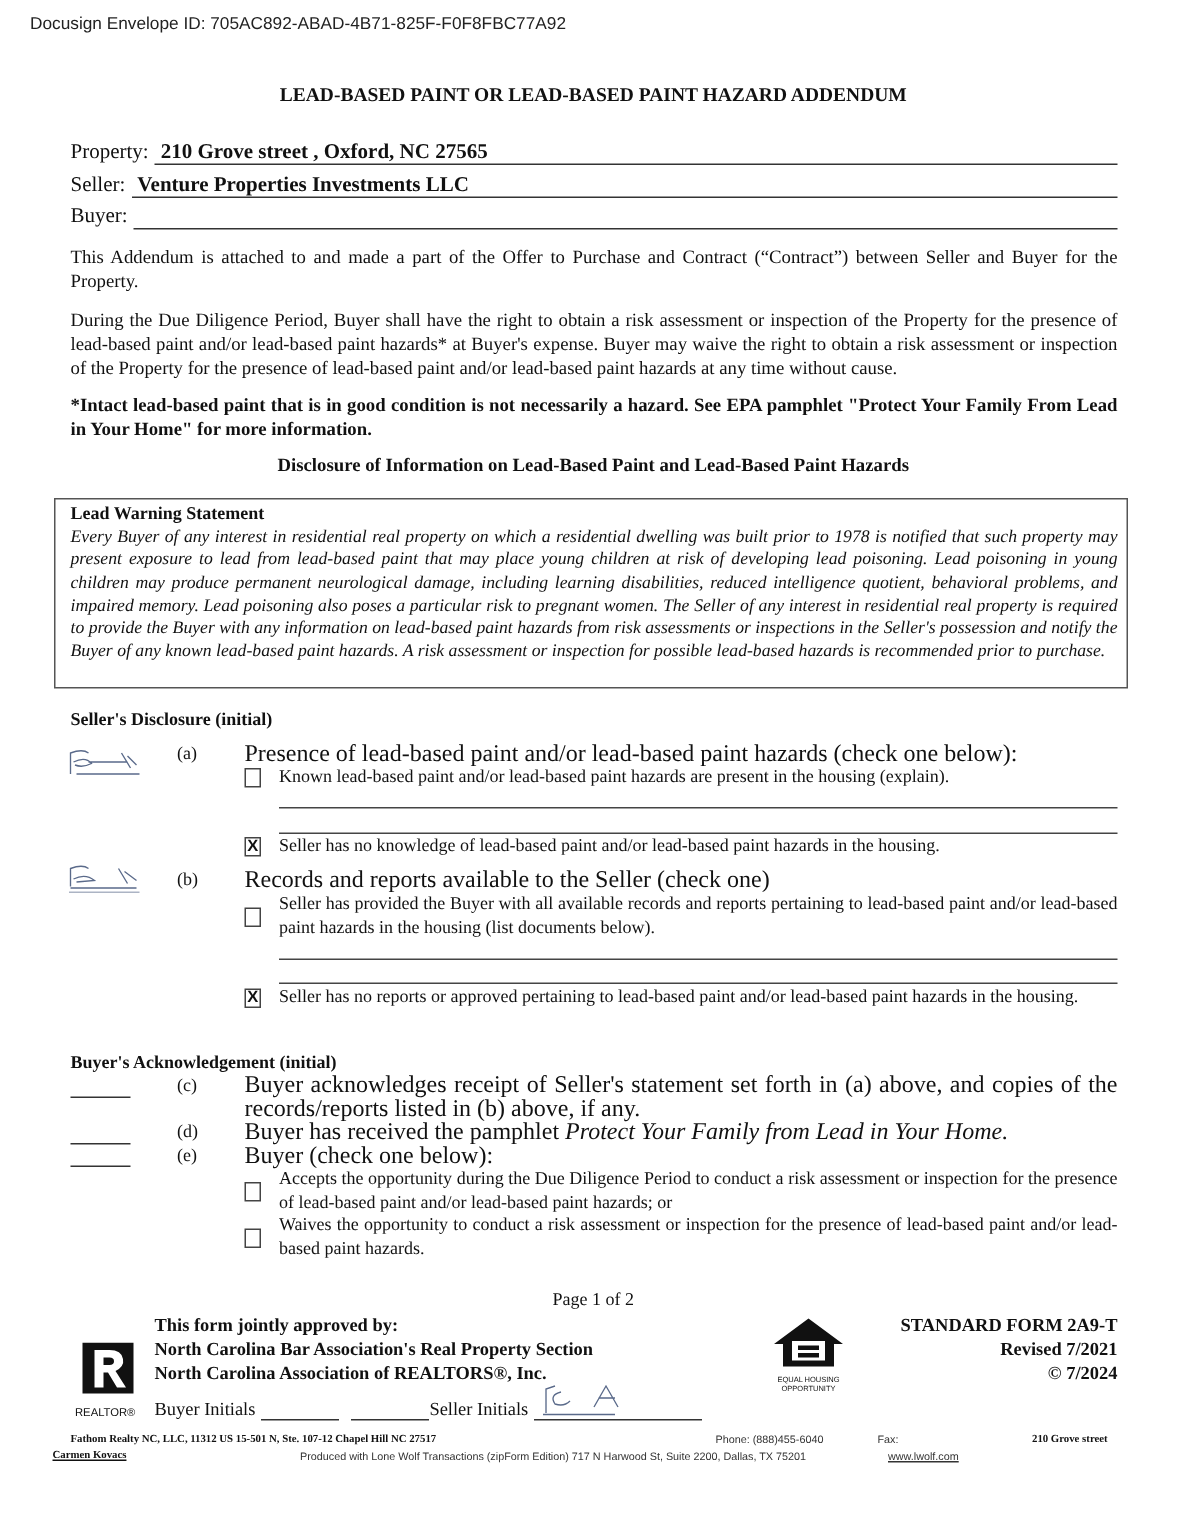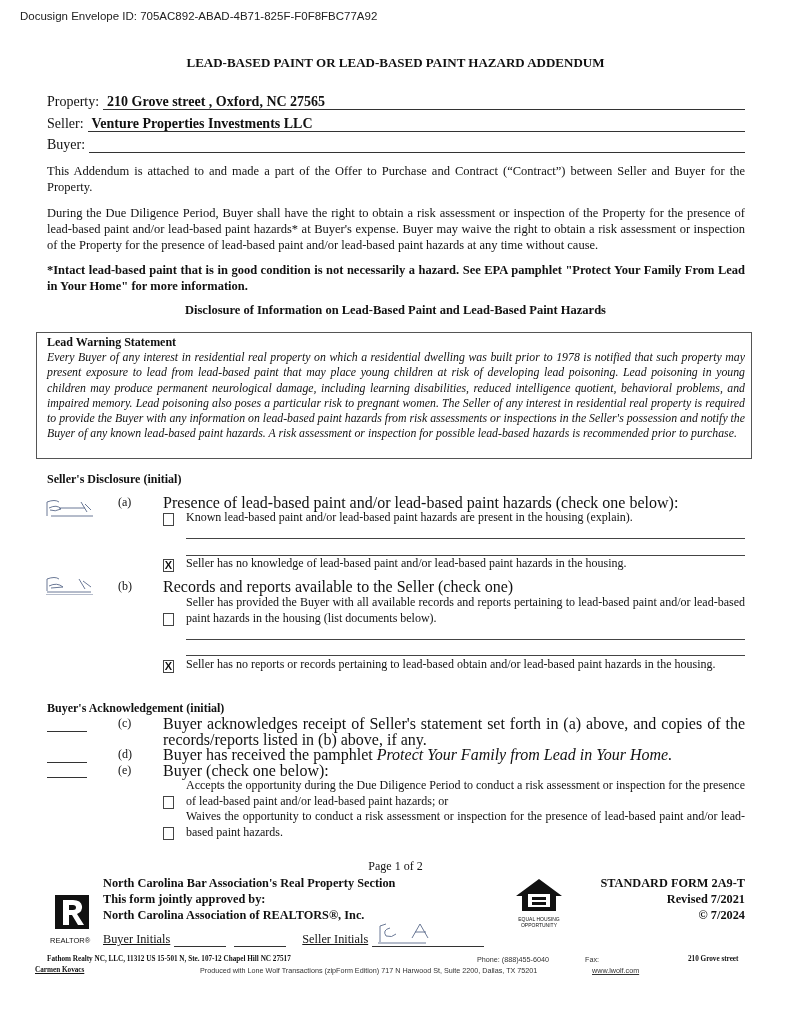--- a/index.html
+++ b/index.html
@@ -13,31 +13,31 @@
   .field-row .val { flex:1; border-bottom:1px solid #333; font-weight:bold; padding-left:4px; height:15px; line-height:15px; white-space:nowrap; }
   .para { left:47px; width:698px; font-size:12.5px; line-height:16px; text-align:justify; }
   .para.bold { font-weight:bold; }
   .subhead { left:0; width:791px; text-align:center; font-weight:bold; font-size:12.5px; }
   .warn-box { left:36px; top:332px; width:716px; height:127px; border:1px solid #555; box-sizing:border-box; }
   .warn-title { left:47px; top:335px; font-weight:bold; font-size:12px; }
   .warn-text { left:47px; top:350px; width:698px; font-style:italic; font-size:11.8px; line-height:15.3px; text-align:justify; }
   .sec-head { left:47px; font-weight:bold; font-size:12px; }
   .letter { left:118px; font-size:12px; }
   .item { left:163px; width:582px; font-size:16px; line-height:15.5px; text-align:justify; }
-  .cb-line { left:163px; width:582px; display:flex; align-items:flex-end; font-size:12px; line-height:15.5px; }
+  .cb-line { left:163px; width:582px; display:flex; align-items:center; font-size:12px; line-height:15.5px; }
   .cb { width:11px; height:13px; border:1px solid #444; box-sizing:border-box; margin-right:12px; margin-top:2px; flex:none;
         font-family:"Liberation Sans", sans-serif; font-weight:bold; font-size:11px; line-height:11px; text-align:center; }
   .cb-text { flex:1; text-align:justify; }
   .rule { left:186px; width:559px; border-top:1px solid #444; height:0; }
   .blank { left:47px; width:40px; border-top:1px solid #333; height:0; }
   .initial-sig { left:45px; width:50px; height:22px; }
   .page-num { left:0; width:791px; text-align:center; font-size:12px; top:859px; }
   .approved { left:103px; top:875px; font-weight:bold; font-size:12.3px; line-height:16px; }
   .form-id { left:560px; top:875px; width:185px; text-align:right; font-weight:bold; font-size:12.3px; line-height:16px; }
-  .initials-row { left:103px; top:926px; font-size:12.3px; display:flex; align-items:flex-end;text-decoration:underline; }
+  .initials-row { left:103px; top:926px; font-size:12.3px; display:flex; align-items:flex-end; }
   .ini-blank { display:inline-block; border-bottom:1px solid #333; height:12px; }
   .foot { font-size:7.2px; white-space:nowrap; }
   .foot.b { font-family:"Liberation Serif", serif; font-weight:bold; }
   .foot.s { font-family:"Liberation Sans", sans-serif; color:#333; }
   a.lw { color:#333; text-decoration:underline;margin-left:17px; }
 </style>
 </head>
 <body>
 
 <div class="abs envelope">Docusign Envelope ID: 705AC892-ABAD-4B71-825F-F0F8FBC77A92</div>
@@ -90,21 +90,21 @@
 <div class="abs letter" style="top:579px;">(b)</div>
 <div class="abs item" style="top:579px;">Records and reports available to the Seller (check one)</div>
 <div class="abs cb-line" style="top:595px;">
   <span class="cb"></span>
   <span class="cb-text">Seller has provided the Buyer with all available records and reports pertaining to lead-based paint and/or lead-based paint hazards in the housing (list documents below).</span>
 </div>
 <div class="abs rule" style="top:639px;"></div>
 <div class="abs rule" style="top:655px;"></div>
 <div class="abs cb-line" style="top:657px;">
   <span class="cb">X</span>
-  <span class="cb-text">Seller has no reports or records pertaining to lead-based obtain and/or lead-based paint hazards in the housing.</span>
+  <span class="cb-text">Seller has no reports or approved pertaining to lead-based paint and/or lead-based paint hazards in the housing.</span>
 </div>
 
 <div class="abs sec-head" style="top:701px;">Buyer's Acknowledgement (initial)</div>
 
 <div class="abs blank" style="top:731px;"></div>
 <div class="abs letter" style="top:716px;">(c)</div>
 <div class="abs item" style="top:716px;">Buyer acknowledges receipt of Seller's statement set forth in (a) above, and copies of the records/reports listed in (b) above, if any.</div>
 
 <div class="abs blank" style="top:762px;"></div>
 <div class="abs letter" style="top:747px;">(d)</div>
@@ -126,22 +126,22 @@
 
 <div class="abs" style="left:50px; top:895px; width:44px; height:46px;">
   <svg width="44" height="36" viewBox="0 0 44 36">
     <rect x="5" y="0" width="34" height="34" fill="#111"></rect>
     <path d="M13 5 L13 30 L19 30 L19 20 L22 20 L28 30 L34 30 L27 19 Q33 16 32 11 Q31 5 23 5 Z M19 10 L23 10 Q26 10 26 12.5 Q26 15 23 15 L19 15 Z" fill="#fff"></path>
   </svg>
   <div style="font-family:'Liberation Sans',sans-serif; font-size:7.5px; margin-top:1px;">REALTOR®</div>
 </div>
 
 <div class="abs approved">
+  <div>This form jointly approved by:</div>
   <div>North Carolina Bar Association's Real Property Section</div>
-  <div>This form jointly approved by:</div>
   <div>North Carolina Association of REALTORS®, Inc.</div>
 </div>
 
 <div class="abs" style="left:514px; top:878px; width:50px;">
   <svg width="50" height="34" viewBox="0 0 50 34">
     <path d="M25 1 L48 18 L42 18 L42 33 L8 33 L8 18 L2 18 Z" fill="#111"></path>
     <rect x="14" y="16" width="22" height="13" fill="#fff"></rect>
     <rect x="18" y="19" width="14" height="3" fill="#111"></rect>
     <rect x="18" y="24" width="14" height="3" fill="#111"></rect>
   </svg>
@@ -151,21 +151,21 @@
 <div class="abs form-id">
   <div>STANDARD FORM 2A9-T</div>
   <div>Revised 7/2021</div>
   <div>© 7/2024</div>
 </div>
 
 <div class="abs initials-row">
   <span>Buyer Initials</span>
   <span class="ini-blank" style="width:52px; margin-left:4px;"></span>
   <span class="ini-blank" style="width:52px; margin-left:8px;"></span>
-  <span style="margin-left:16px;">Seller Initials</span>
+  <span style="">Seller Initials</span>
   <span style="position:relative; display:inline-block; width:112px; height:20px; margin-left:4px; border-bottom:1px solid #333;">
     <svg width="70" height="24" viewBox="0 0 70 24" style="position:absolute; left:4px; top:-6px;">
       <path d="M4 22 L4 6 L10 4 M14 8 Q6 10 10 16 Q16 18 20 14 M2 23 L50 23 M36 18 L44 4 L52 18 M39 12 L50 12" fill="none" stroke="#5a6a8a" stroke-width="0.9"></path>
     </svg>
   </span>
 </div>
 
 <div class="abs foot b" style="left:47px; top:955px;">Fathom Realty NC, LLC, 11312 US 15-501 N, Ste. 107-12 Chapel Hill NC 27517</div>
 <div class="abs foot b" style="left:35px; top:966px;text-decoration:underline;">Carmen Kovacs</div>
 <div class="abs foot s" style="left:477px; top:955px;">Phone: (888)455-6040</div>

